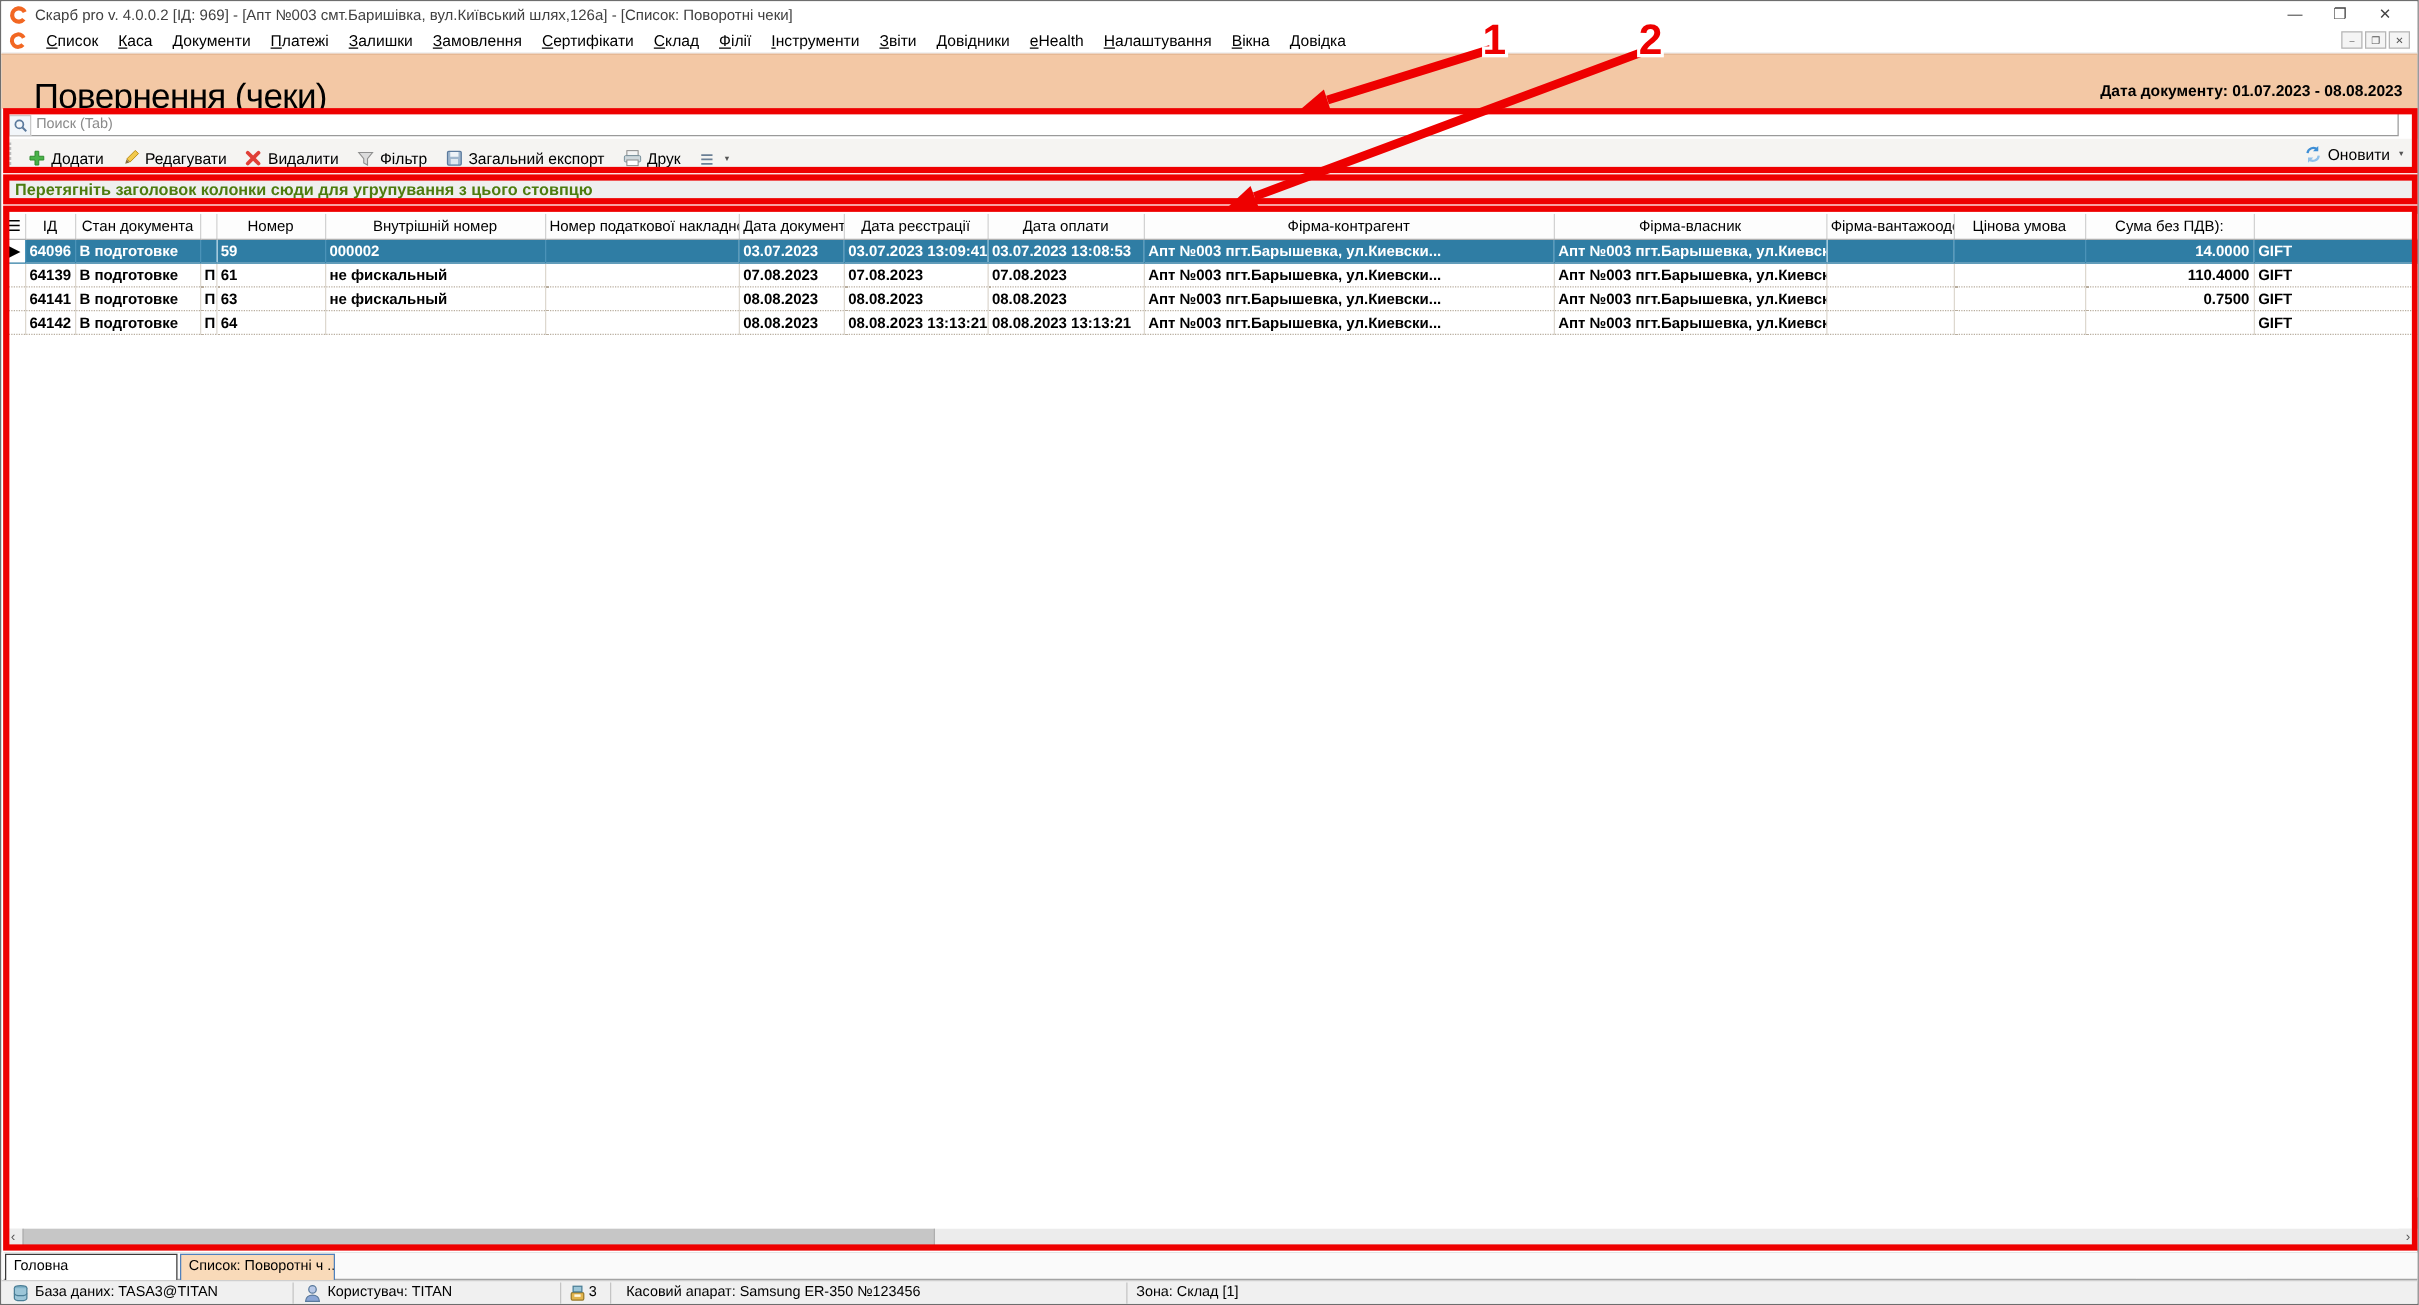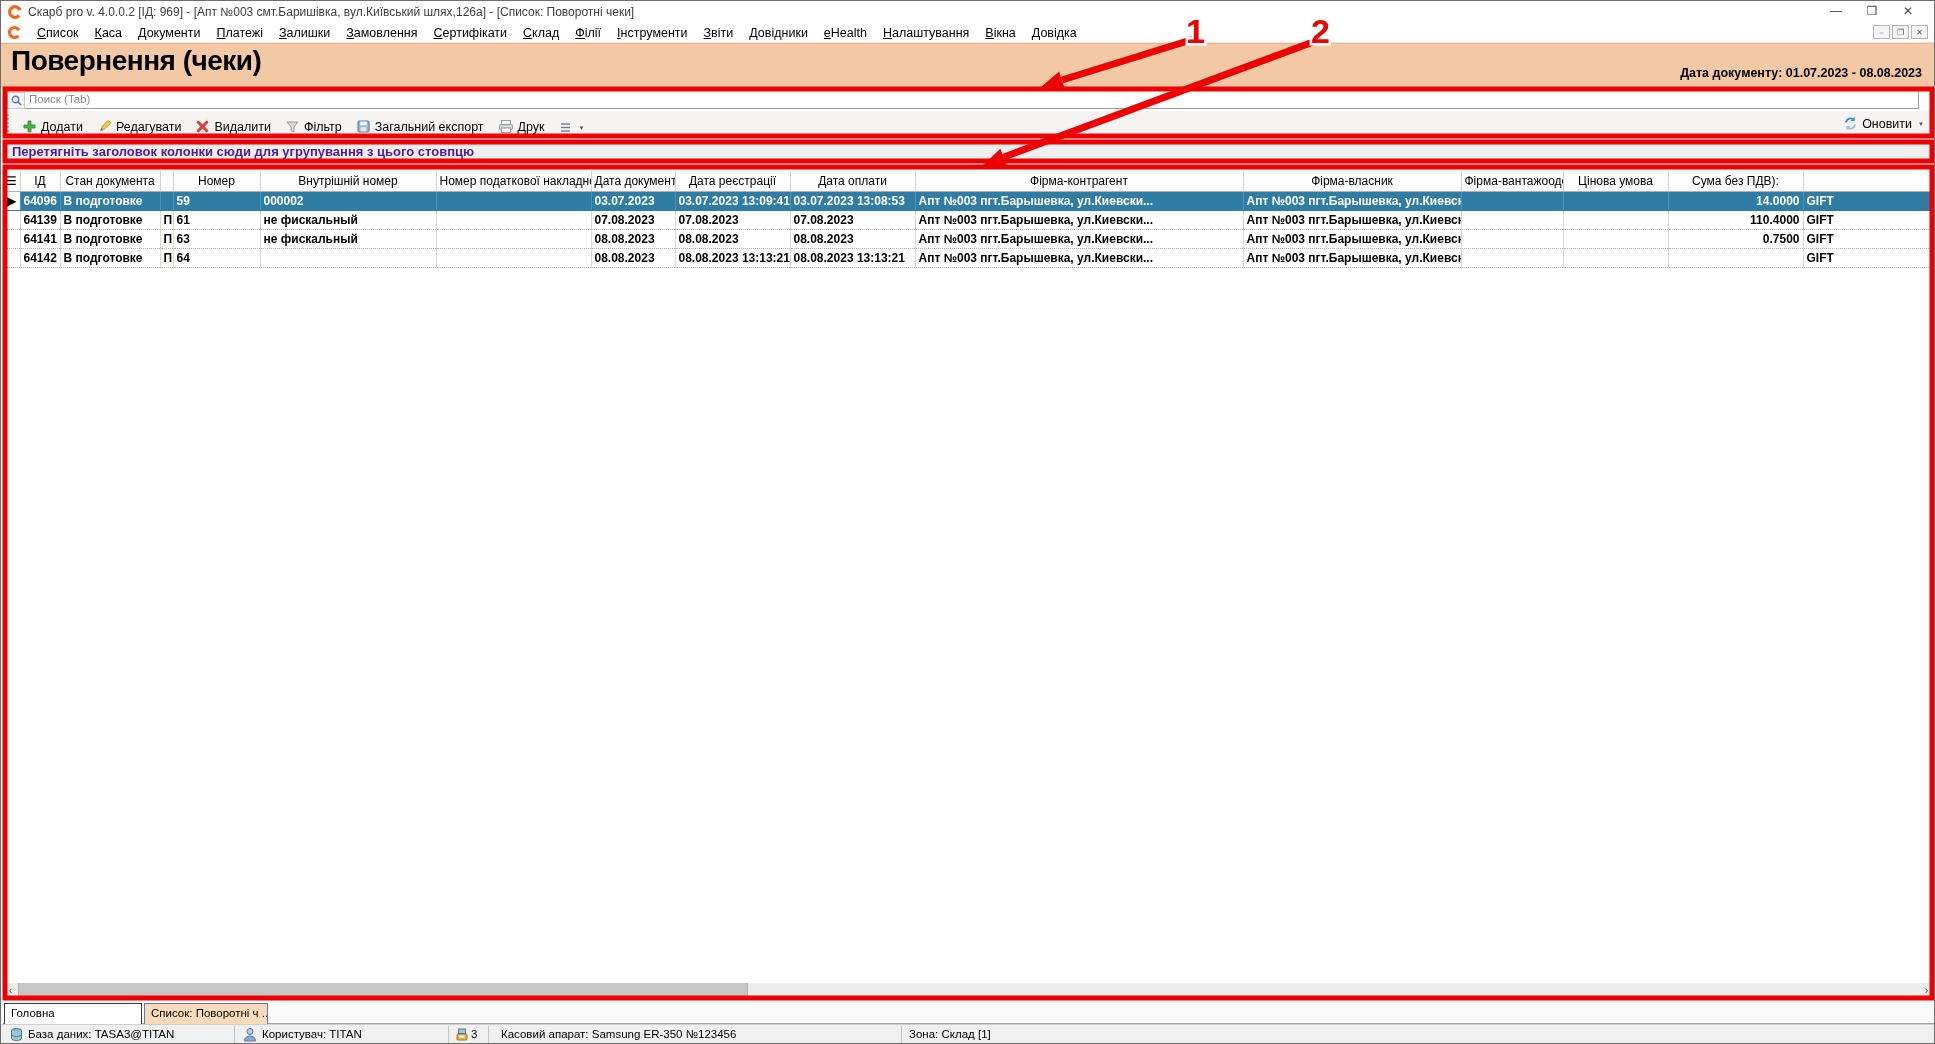--- a/index.html
+++ b/index.html
@@ -15,37 +15,37 @@
   .menubar{position:absolute;left:0;top:22px;width:100%;height:19px;background:#fff;border-bottom:1px solid #e4e4e4;}
   .mdi-icon{position:absolute;left:6px;top:2px;}
   .menu-items{position:absolute;left:28px;top:0;display:flex;height:19px;align-items:center;}
   .menu-item{font-size:12.5px;color:#000;padding:0 8px;white-space:nowrap;}
   .menu-item u{text-decoration:underline;}
   .mdictrl{position:absolute;right:6px;top:2px;display:flex;gap:2px;}
   .mdibtn{width:17px;height:14px;border:1px solid #b5b5b5;background:#f4f4f4;font-size:8px;color:#555;
     text-align:center;line-height:13px;box-sizing:border-box;}
   
   .pageheader{position:absolute;left:0;top:42px;width:100%;height:44px;background:#F3C8A5;border-top:1px solid #e5b894;box-sizing:border-box;}
-  .page-title{position:absolute;left:10px;top:1px;margin:0;font-size:28px;font-weight:700;color:#000;letter-spacing:-0.5px;}
+  .page-title{position:absolute;left:10px;top:1px;margin:16px;font-size:28px;font-weight:400;color:#000;letter-spacing:-0.5px;}
   .date-range{position:absolute;right:12px;bottom:7px;font-size:12.5px;font-weight:bold;color:#000;}
   
   .searchrow{position:absolute;left:3px;top:89px;width:1915px;height:19px;background:#fff;border:1px solid #9a9a9a;box-sizing:border-box;}
   .search-icon{position:absolute;left:2px;top:1px;width:16px;height:15px;border:1px solid #c9c9c9;background:#f2f6fa;display:flex;align-items:center;justify-content:center;}
   .search-placeholder{position:absolute;left:24px;top:2px;font-size:11.5px;color:#8a8a8a;}
   
   .toolbar{position:absolute;left:2px;top:110px;width:1931px;height:25px;background:#f5f4f2;}
   .toolgrip{position:absolute;left:3px;top:3px;width:4px;height:19px;
     background-image:repeating-linear-gradient(#bcbcbc 0 2px,transparent 2px 4px);width:3px;}
   .toolbtns{position:absolute;left:12px;top:0;display:flex;height:25px;align-items:flex-end;}
   .toolbtn{display:flex;align-items:center;gap:4px;padding:2px 7px;font-size:12.5px;color:#000;white-space:nowrap;}
   .dropdown-glyph{font-size:6px;color:#555;margin-left:2px;}
   .refreshbtn{position:absolute;right:10px;top:0;height:25px;display:flex;align-items:center;gap:4px;font-size:12.5px;}
   
   .grouppanel{position:absolute;left:2px;top:140px;width:1931px;height:22px;background:#efefef;}
-  .grouppanel-text{position:absolute;left:9px;top:3px;font-size:13px;font-weight:bold;color:#4c1d95;}
+  .grouppanel-text{position:absolute;left:9px;top:3px;font-size:13px;font-weight:bold;color:#4d7c0f;}
   
   .gridwrap{position:absolute;left:2px;top:170px;width:1932px;height:787px;background:#fff;overflow:hidden;}
   table.grid{border-collapse:collapse;table-layout:fixed;width:1934px;}
   table.grid th{height:20px;font-size:12px;font-weight:normal;color:#000;text-align:center;
     border-right:1px solid #d2d2d2;border-bottom:1px solid #b0b0b0;background:#fdfdfd;
     overflow:hidden;white-space:nowrap;padding:0 3px;box-sizing:border-box;}
   table.grid td{height:19px;font-size:12px;font-weight:bold;color:#000;
     border-right:1px solid #ddd8cf;border-bottom:1px dotted #b9ae9f;
     overflow:hidden;white-space:nowrap;padding:0 3px;box-sizing:border-box;}
   td.al-r,th.al-r{text-align:right;}

